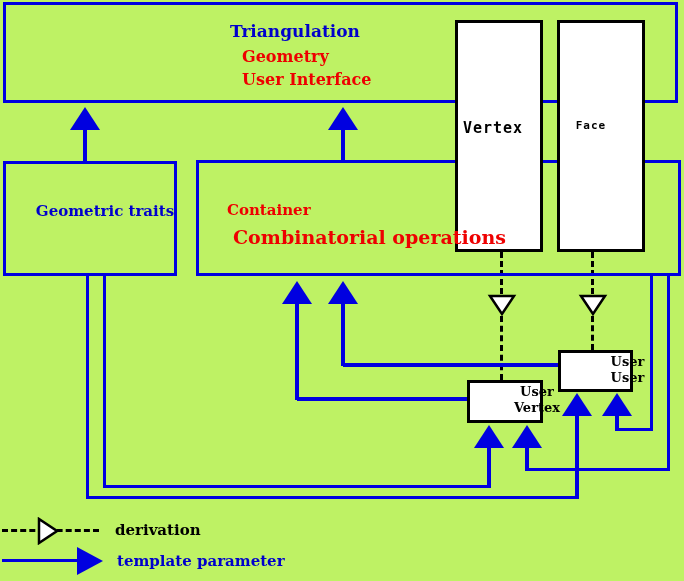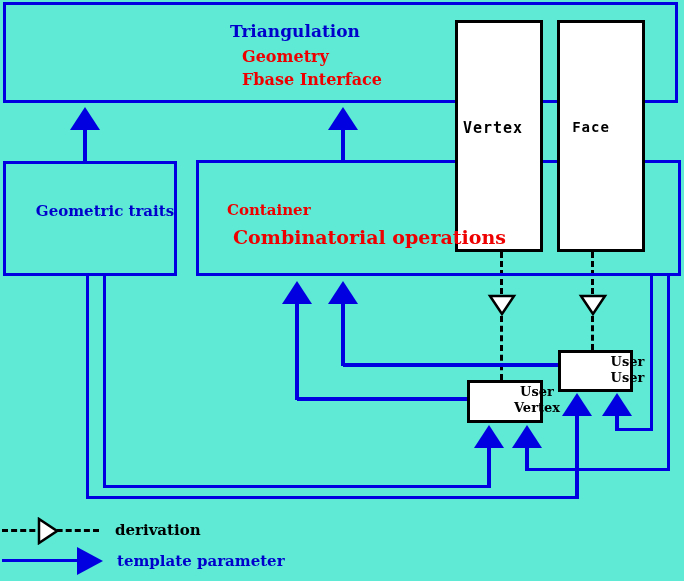--- a/index.html
+++ b/index.html
@@ -3,21 +3,21 @@
 <meta charset="utf-8">
 <style>
   :root{
     --blue:#0000E0;
     --blue-text:#0000CC;
     --red:#EE0000;
     --black:#000000;
   }
   html,body{margin:0;padding:0;background:#fff;}
   #canvas{
-    position:relative;width:684px;height:581px;background:#5eead4;overflow:hidden;
+    position:relative;width:684px;height:581px;background:#bef264;overflow:hidden;
     font-family:"DejaVu Serif", serif;
   }
   .abs{position:absolute;}
   
   .bbox{position:absolute;border:3px solid var(--blue);background:transparent;z-index:2;}
   
   .kbox{position:absolute;border:3px solid #000;background:#fff;z-index:5;}
   
   .bl{position:absolute;background:var(--blue);z-index:3;}
   
@@ -88,29 +88,29 @@
   </svg>
   <div class="dashv" style="left:591px;top:316px;height:34px;"></div>
 
   <div class="kbox" style="left:455px;top:20px;width:82px;height:226px;"></div>
   <div class="kbox" style="left:557px;top:20px;width:82px;height:226px;"></div>
   <div class="kbox" style="left:467px;top:380px;width:70px;height:37px;"></div>
   <div class="kbox" style="left:558px;top:350px;width:69px;height:36px;"></div>
 
   <div class="txt t-blue" style="left:230px;top:21px;font-size:17px;">Triangulation</div>
   <div class="txt t-red" style="left:242px;top:47px;font-size:16px;">Geometry</div>
-  <div class="txt t-red" style="left:242px;top:70px;font-size:16px;">Fbase Interface</div>
+  <div class="txt t-red" style="left:242px;top:70px;font-size:16px;">User Interface</div>
 
   <div class="txt t-blue" style="left:3px;top:202px;width:174px;font-size:15px;text-align:center;margin-left:15px;">Geometric traits</div>
 
   <div class="txt t-red" style="left:227px;top:201px;font-size:15px;">Container</div>
   <div class="txt t-red" style="left:233px;top:226px;font-size:19px;">Combinatorial operations</div>
 
   <div class="txt mono" style="left:455px;top:119px;width:76px;font-size:15px;">Vertex</div>
-  <div class="txt mono" style="left:557px;top:119px;width:68px;font-size:14px;">Face</div>
+  <div class="txt mono" style="left:557px;top:119px;width:68px;font-size:11px;">Face</div>
 
   <div class="txt small" style="left:467px;top:384px;width:76px;">
     <div>User</div>
     <div>Vertex</div>
   </div>
   <div class="txt small" style="left:558px;top:354px;width:75px;">
     <div>User</div>
     <div>User</div>
   </div>
 

